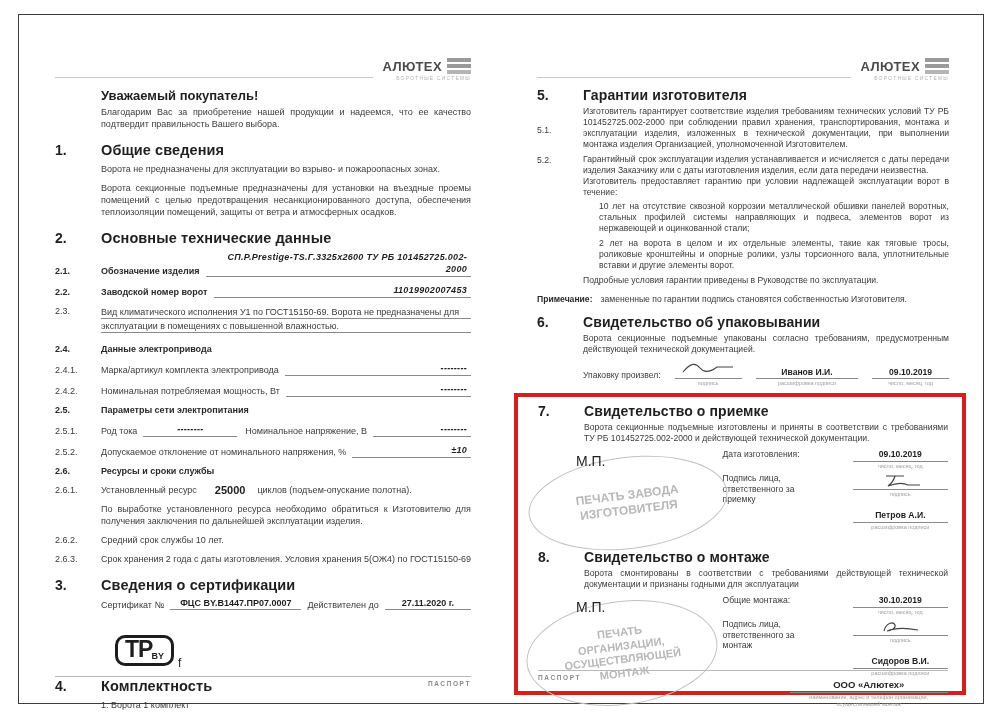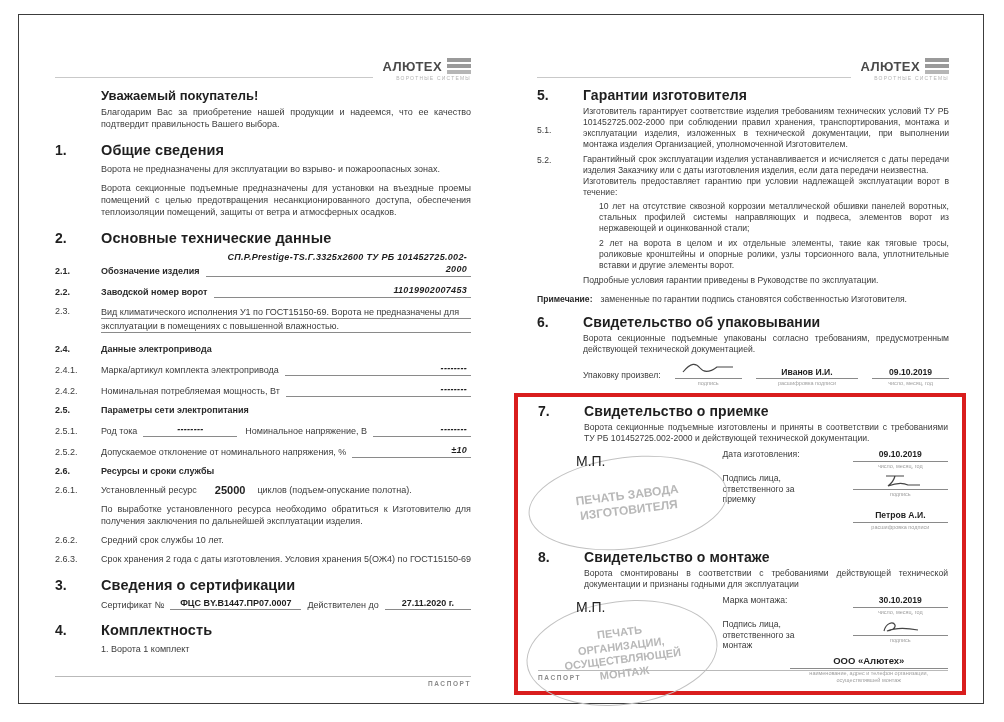--- a/index.html
+++ b/index.html
@@ -214,20 +214,27 @@
     <div class="sec">
       <div class="num">3.</div>
       <div class="title">Сведения о сертификации</div>
     </div>
     <div class="certline">
       <span>Сертификат №</span>
       <span class="certval">ФЦС BY.В1447.ПР07.0007</span>
       <span>Действителен до</span>
       <span class="certval grow">27.11.2020 г.</span>
     </div>
+    <div class="trmark">
+      <div class="trbox">
+        <span class="tr">ТР</span>
+        <span class="by">BY</span>
+      </div>
+      <span class="trf">f</span>
+    </div>
 
     <div class="sec">
       <div class="num">4.</div>
       <div class="title">Комплектность</div>
     </div>
     <div class="list-item">1. Ворота 1 комплект</div>
 
     <div class="pfoot r">
       <span>ПАСПОРТ</span>
     </div>
@@ -352,41 +359,48 @@
 
       <div class="cert-block">
         <div class="stampcol" style="min-height:108px;">
           <div class="mp">М.П.</div>
           <div class="stamp stamp8">
             <span>ПЕЧАТЬ ОРГАНИЗАЦИИ, ОСУЩЕСТВЛЯЮЩЕЙ МОНТАЖ</span>
           </div>
         </div>
         <div class="formcol">
           <div class="formrow">
-            <div class="flabel2">Марка монтажа:</div>
+            <div class="flabel2">Общие монтажа:</div>
             <div class="fgroup">
               <div class="fline2">30.10.2019</div>
               <div class="cap">число, месяц, год</div>
             </div>
           </div>
           <div class="formrow">
             <div class="flabel2" style="padding-bottom:2px;">
               <span>Подпись лица,</span><br>
               <span>ответственного за монтаж</span>
             </div>
             <div class="fgroup">
               <div class="fline2">
                 <svg width="52" height="15" viewBox="0 0 52 15">
                   <path d="M10 12 C12 4,19 2,21 6 C22 9,17 12,13 12 C23 8,33 9,44 11" fill="none" stroke="#454545" stroke-width="1.2"></path>
                 </svg>
               </div>
               <div class="cap">подпись</div>
             </div>
           </div>
           <div class="formrow">
+            <div class="flabel2"></div>
+            <div class="fgroup">
+              <div class="fline2">Сидоров В.И.</div>
+              <div class="cap">расшифровка подписи</div>
+            </div>
+          </div>
+          <div class="formrow">
             <div class="flabel2 slim"></div>
             <div class="fgroup">
               <div class="fline2 orgline">ООО «Алютех»</div>
               <div class="cap">наименование, адрес и телефон организации, осуществлявшей монтаж</div>
             </div>
           </div>
         </div>
       </div>
 
       <div class="pfoot-in">

